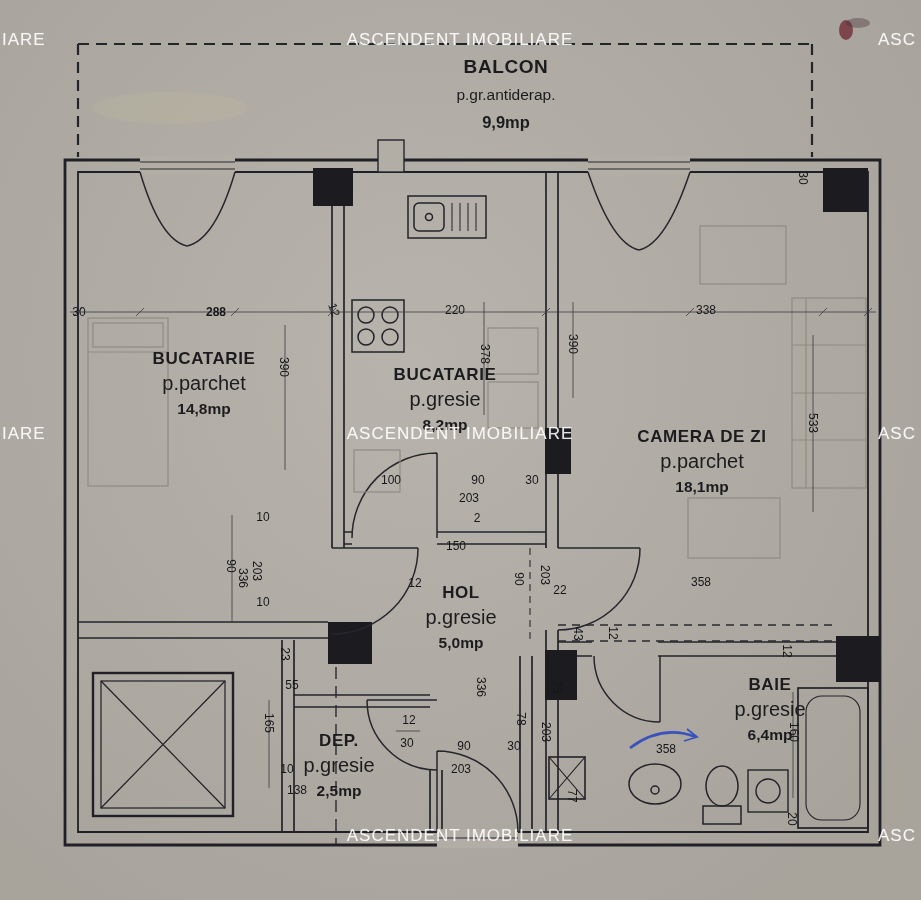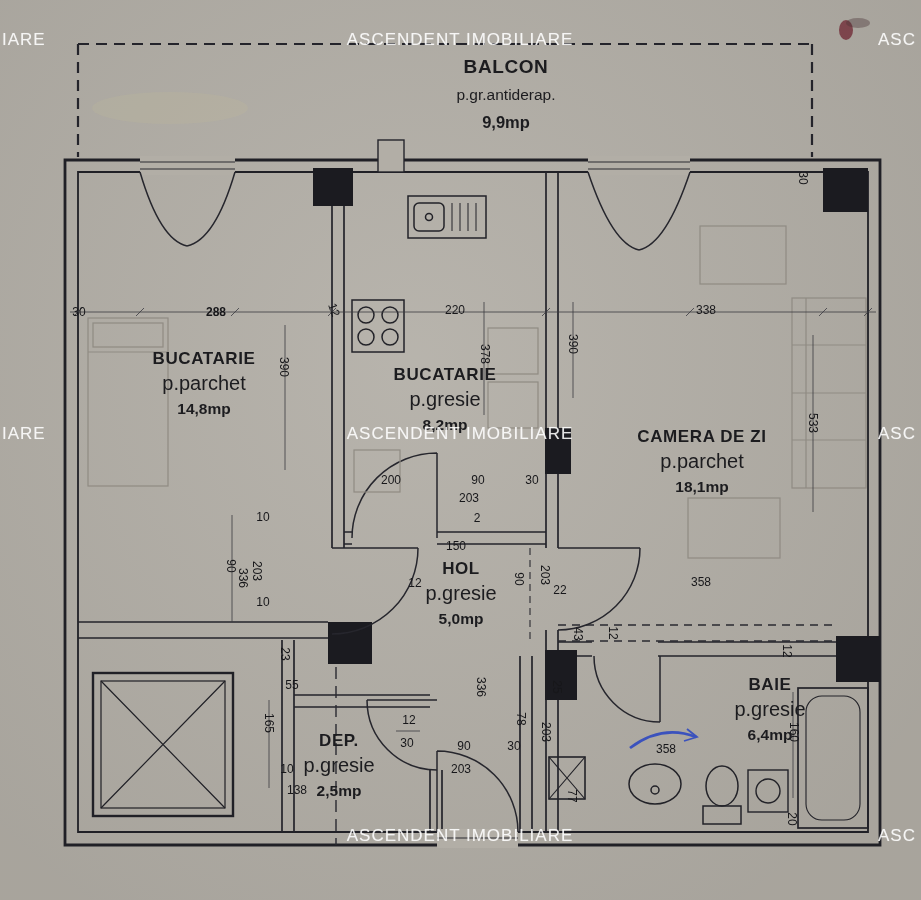--- a/index.html
+++ b/index.html
@@ -179,21 +179,21 @@
       <span class="dim" style="left: 79px; top: 312px; transform: translate(-50%, -50%) rotate(0deg);">30</span>
       <span class="dim" style="left: 216px; top: 312px; transform: translate(-50%, -50%) rotate(0deg); font-weight: bold;">288</span>
       <span class="dim" style="left: 334px; top: 310px; transform: translate(-50%, -50%) rotate(70deg);">12</span>
       <span class="dim" style="left: 455px; top: 310px; transform: translate(-50%, -50%) rotate(0deg);">220</span>
       <span class="dim" style="left: 706px; top: 310px; transform: translate(-50%, -50%) rotate(0deg);">338</span>
       <span class="dim" style="left: 803px; top: 178px; transform: translate(-50%, -50%) rotate(90deg);">30</span>
       <span class="dim" style="left: 284px; top: 367px; transform: translate(-50%, -50%) rotate(90deg);">390</span>
       <span class="dim" style="left: 485px; top: 354px; transform: translate(-50%, -50%) rotate(90deg);">378</span>
       <span class="dim" style="left: 573px; top: 344px; transform: translate(-50%, -50%) rotate(90deg);">390</span>
       <span class="dim" style="left: 813px; top: 423px; transform: translate(-50%, -50%) rotate(90deg);">533</span>
-      <span class="dim" style="left: 391px; top: 480px; transform: translate(-50%, -50%) rotate(0deg);">200</span>
+      <span class="dim" style="left: 391px; top: 480px; transform: translate(-50%, -50%) rotate(0deg);">100</span>
       <span class="dim" style="left: 478px; top: 480px; transform: translate(-50%, -50%) rotate(0deg);">90</span>
       <span class="dim" style="left: 532px; top: 480px; transform: translate(-50%, -50%) rotate(0deg);">30</span>
       <span class="dim" style="left: 469px; top: 498px; transform: translate(-50%, -50%) rotate(0deg);">203</span>
       <span class="dim" style="left: 477px; top: 518px; transform: translate(-50%, -50%) rotate(0deg);">2</span>
       <span class="dim" style="left: 456px; top: 546px; transform: translate(-50%, -50%) rotate(0deg);">150</span>
       <span class="dim" style="left: 415px; top: 583px; transform: translate(-50%, -50%) rotate(0deg);">12</span>
       <span class="dim" style="left: 519px; top: 579px; transform: translate(-50%, -50%) rotate(90deg);">90</span>
       <span class="dim" style="left: 545px; top: 575px; transform: translate(-50%, -50%) rotate(90deg);">203</span>
       <span class="dim" style="left: 560px; top: 590px; transform: translate(-50%, -50%) rotate(0deg);">22</span>
       <span class="dim" style="left: 701px; top: 582px; transform: translate(-50%, -50%) rotate(0deg);">358</span>
@@ -242,21 +242,21 @@
     <span class="room-floor">p.gresie</span>
     <span class="room-area">8,2mp</span>
   </div>
 
   <div class="roomlbl" style="left:702px;top:424px">
     <span class="room-name">CAMERA DE ZI</span>
     <span class="room-floor">p.parchet</span>
     <span class="room-area">18,1mp</span>
   </div>
 
-  <div class="roomlbl" style="left:461px;top:556px">
+  <div class="roomlbl" style="left:461px;top:580px">
     <span class="room-name">HOL</span>
     <span class="room-floor">p.gresie</span>
     <span class="room-area">5,0mp</span>
   </div>
 
   <div class="roomlbl" style="left:339px;top:728px">
     <span class="room-name">DEP.</span>
     <span class="room-floor">p.gresie</span>
     <span class="room-area">2,5mp</span>
   </div>

